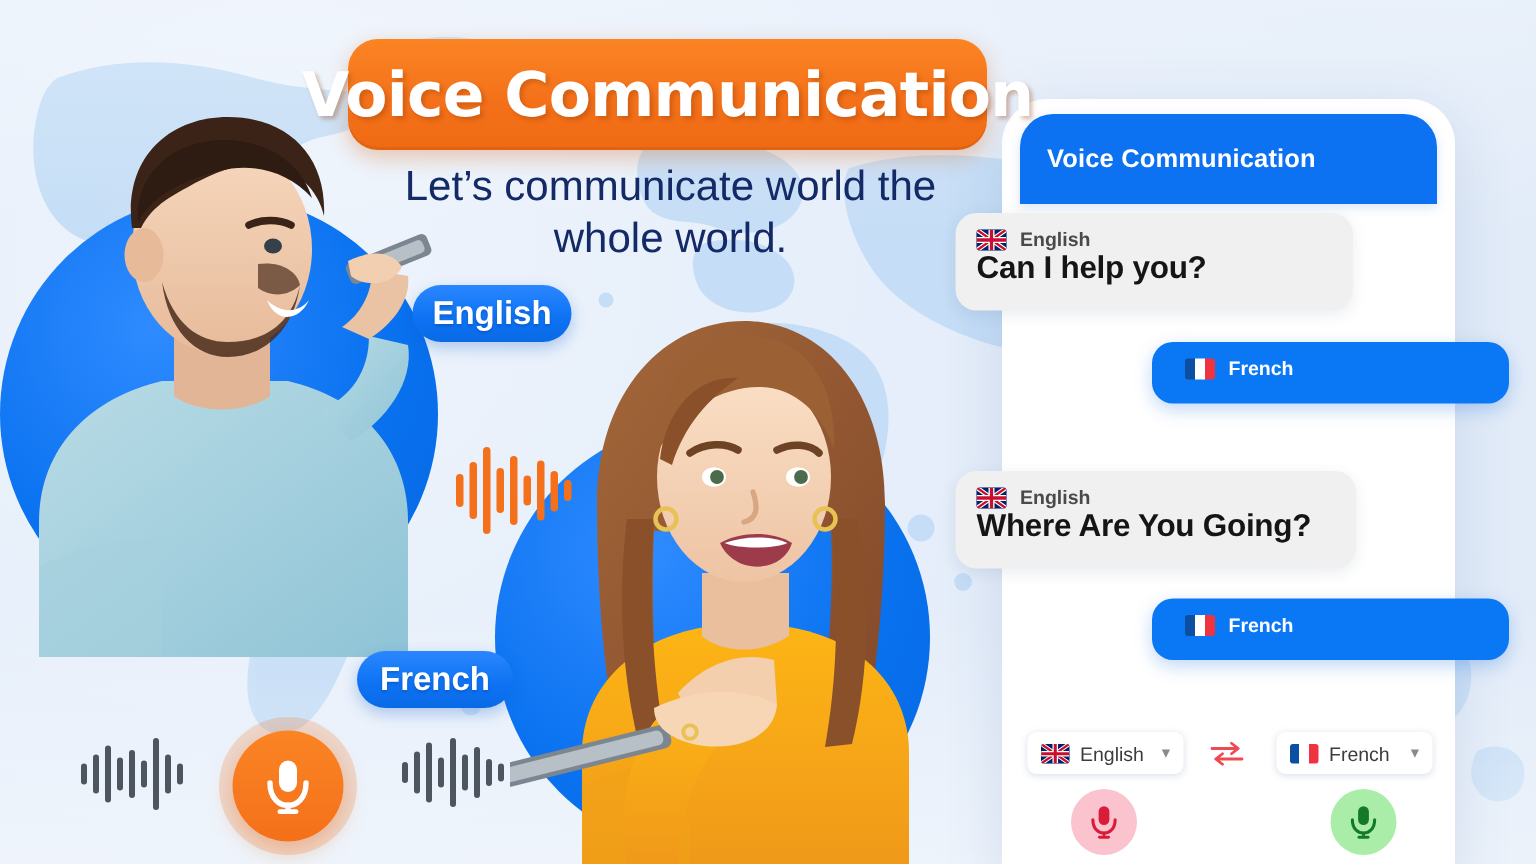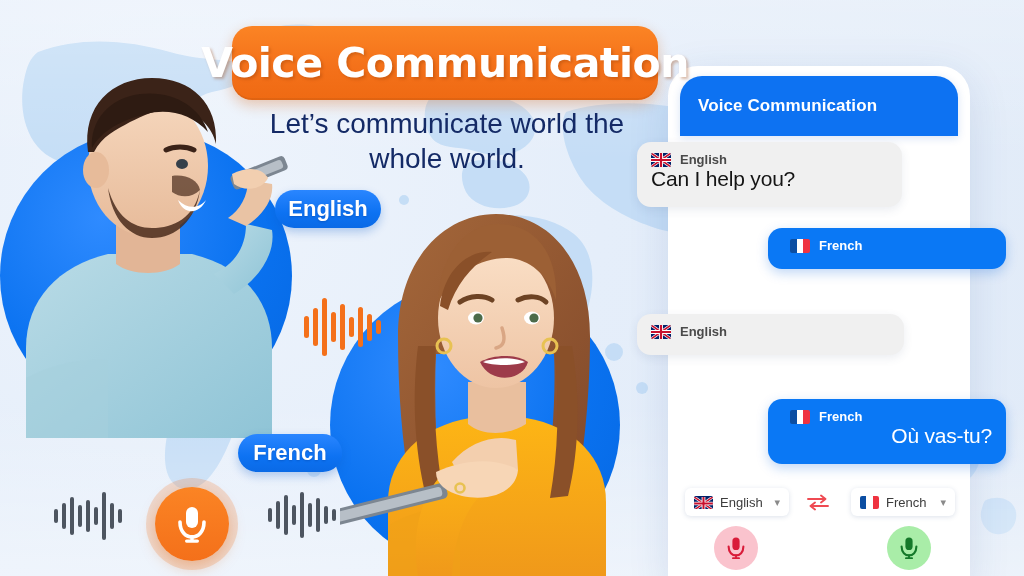--- a/index.html
+++ b/index.html
@@ -103,21 +103,21 @@
   }
   .bubble.out{
     background:#0a78f5;color:#ffffff;
     box-shadow:0 4px 12px rgba(10,100,220,.26);
   }
   .b-meta{display:flex;align-items:center;gap:9px;}
   .b-flag{width:20px;height:14px;border-radius:2px;flex:none;position:relative;overflow:hidden;display:block;}
   .b-lang{font-size:13px;font-weight:bold;}
   .bubble.in .b-lang{color:#4a4a4a;}
   .bubble.out .b-lang{color:#ffffff;}
-  .b-text{font-size:21px;font-weight:normal;letter-spacing:-.2px;}
+  .b-text{font-size:21px;font-weight:bold;letter-spacing:-.2px;}
 
   .bub1{left:637px;top:142px;width:237px;padding:10px 14px 16px 14px;}
   .bub2{left:768px;top:228px;width:210px;padding:10px 14px 16px 14px;text-align:right;}
   .bub2 .b-meta{justify-content:flex-start;padding-left:8px;}
   .bub3{left:637px;top:314px;width:239px;padding:10px 14px 16px 14px;}
   .bub4{left:768px;top:399px;width:210px;padding:10px 14px 16px 14px;text-align:right;}
   .bub4 .b-meta{justify-content:flex-start;padding-left:8px;}
 
   
   .lang-row{position:absolute;left:685px;top:488px;width:270px;height:30px;}
@@ -425,28 +425,28 @@
         <svg width="20" height="14" viewBox="0 0 20 14" aria-hidden="true">
           <rect width="20" height="14" fill="#012169"></rect>
           <path d="M0 0 L20 14 M20 0 L0 14" stroke="#fff" stroke-width="3"></path>
           <path d="M0 0 L20 14 M20 0 L0 14" stroke="#C8102E" stroke-width="1.6"></path>
           <path d="M10 0 V14 M0 7 H20" stroke="#fff" stroke-width="4"></path>
           <path d="M10 0 V14 M0 7 H20" stroke="#C8102E" stroke-width="2.2"></path>
         </svg>
       </span>
       <span class="b-lang">English</span>
     </div>
+    <div class="b-text">Where Are You Going?</div>
   </div>
 
   <div class="bubble out bub4">
     <div class="b-meta">
       <span class="b-flag flag-fr"></span>
       <span class="b-lang">French</span>
     </div>
-    <div class="b-text">Où vas-tu?</div>
   </div>
 
   <div class="lang-row">
     <div class="lang-sel sel-left">
       <span class="b-flag flag-uk">
         <svg width="19" height="13" viewBox="0 0 20 14" aria-hidden="true">
           <rect width="20" height="14" fill="#012169"></rect>
           <path d="M0 0 L20 14 M20 0 L0 14" stroke="#fff" stroke-width="3"></path>
           <path d="M0 0 L20 14 M20 0 L0 14" stroke="#C8102E" stroke-width="1.6"></path>
           <path d="M10 0 V14 M0 7 H20" stroke="#fff" stroke-width="4"></path>

